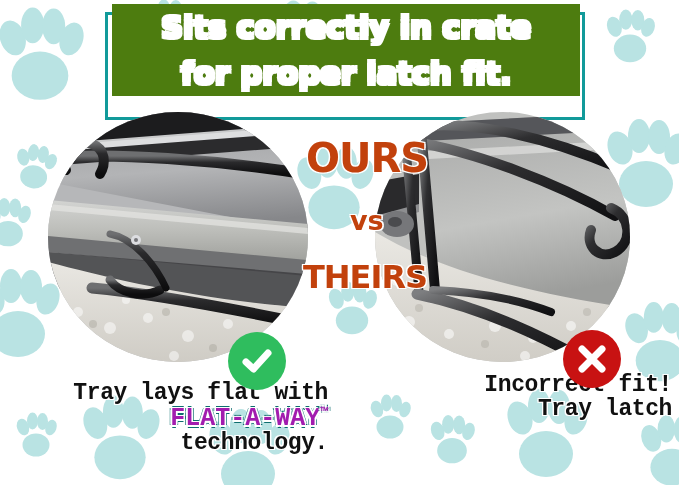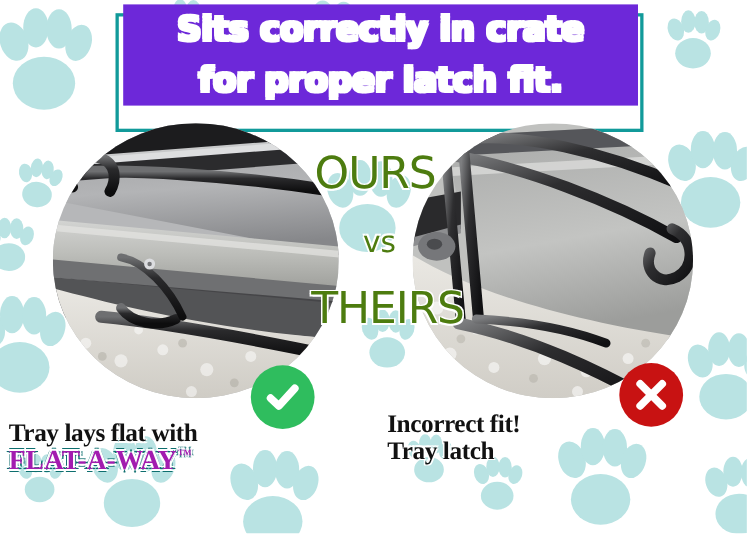--- a/index.html
+++ b/index.html
@@ -14,21 +14,21 @@
   
   #paw-bg{position:absolute;inset:0;width:679px;height:485px;z-index:0;}
 
   
   .hdr-frame{
     position:absolute;left:105px;top:12px;width:480px;height:108px;
     border:3px solid #119a9a;box-sizing:border-box;z-index:2;background:transparent;
   }
   .hdr-fill{
     position:absolute;left:112px;top:4px;width:468px;height:92px;
-    background:#6d28d9;z-index:3;
+    background:#4d7c0f;z-index:3;
     display:flex;align-items:center;justify-content:center;
   }
   .hdr-text{
     color:#ffffff;text-align:center;line-height:0.98;
     font-size:31px;font-weight:bold;letter-spacing:-0.3px;
     font-family:"DejaVu Sans", sans-serif;
     text-shadow:
       -1.6px -1.6px 0 #ffffff, 1.6px -1.6px 0 #ffffff,
       -1.6px 1.6px 0 #ffffff, 1.6px 1.6px 0 #ffffff,
       0 0 1px #ffffff;
@@ -39,43 +39,44 @@
   
   .photo{
     position:absolute;border-radius:50%;overflow:hidden;z-index:4;
   }
   #photo-ours{left:48px;top:112px;width:260px;height:250px;}
   #photo-theirs{left:375px;top:112px;width:255px;height:250px;}
   .photo svg{display:block;width:100%;height:100%;}
 
   
   .cmp-label{
-    position:absolute;z-index:6;color:#4d7c0f;font-weight:normal;
+    position:absolute;z-index:6;color:#c2410c;font-weight:bold;
     font-family:"DejaVu Sans", sans-serif;
     text-shadow:-1.3px -1.3px 0 #fff,1.3px -1.3px 0 #fff,-1.3px 1.3px 0 #fff,1.3px 1.3px 0 #fff;
     white-space:nowrap;
+    margin-left:20px;
   }
   #label-ours{left:286px;top:135px;font-size:40px;letter-spacing:-1px;}
   #label-vs{left:330px;top:205px;font-size:27px;letter-spacing:0px;}
-  #label-theirs{left:283px;top:258px;font-size:40px;letter-spacing:-1px;}
+  #label-theirs{left:283px;top:258px;font-size:32px;letter-spacing:-1px;}
 
   
   .badge{
     position:absolute;border-radius:50%;z-index:7;
     display:flex;align-items:center;justify-content:center;
   }
   #badge-check{left:228px;top:332px;width:58px;height:58px;background:#2fbd5e;}
   #badge-x{left:563px;top:330px;width:58px;height:58px;background:#c81212;}
   .badge svg{display:block;}
 
   
   .caption{
-    position:absolute;z-index:6;text-align:left;
+    position:absolute;z-index:6;text-align:right;
     color:#111111;font-weight:bold;line-height:1.04;
-    font-family:Liberation Serif, serif;
+    font-family:Liberation Mono, monospace;
     font-size:23px;letter-spacing:-0.4px;
     text-shadow:-1.3px -1.3px 0 #fff,1.3px -1.3px 0 #fff,-1.3px 1.3px 0 #fff,1.3px 1.3px 0 #fff;
   }
   #caption-ours{left:8px;top:382px;width:320px;}
   #caption-theirs{left:352px;top:374px;width:320px;}
   .caption .line{display:block;white-space:nowrap;}
   .brand{
     display:block;white-space:nowrap;
     color:#a21caf;font-size:25px;letter-spacing:0px;font-weight:bold;
     text-shadow:
@@ -292,20 +293,21 @@
   </div>
   <div class="badge" id="badge-x">
     <svg width="34" height="34" viewBox="0 0 34 34" xmlns="http://www.w3.org/2000/svg">
       <path d="M7 7 L27 27 M27 7 L7 27" stroke="#ffffff" stroke-width="7" fill="none" stroke-linecap="round"></path>
     </svg>
   </div>
 
   <div class="caption" id="caption-ours">
     <span class="line">Tray lays flat with</span>
     <span class="brand"><span>FLAT-A-WAY</span><span class="tm">™</span></span>
+    <span class="line">technology.</span>
   </div>
 
   <div class="caption" id="caption-theirs">
     <span class="line">Incorrect fit!</span>
     <span class="line">Tray latch</span>
   </div>
 
 </div>
 
 </body></html>

